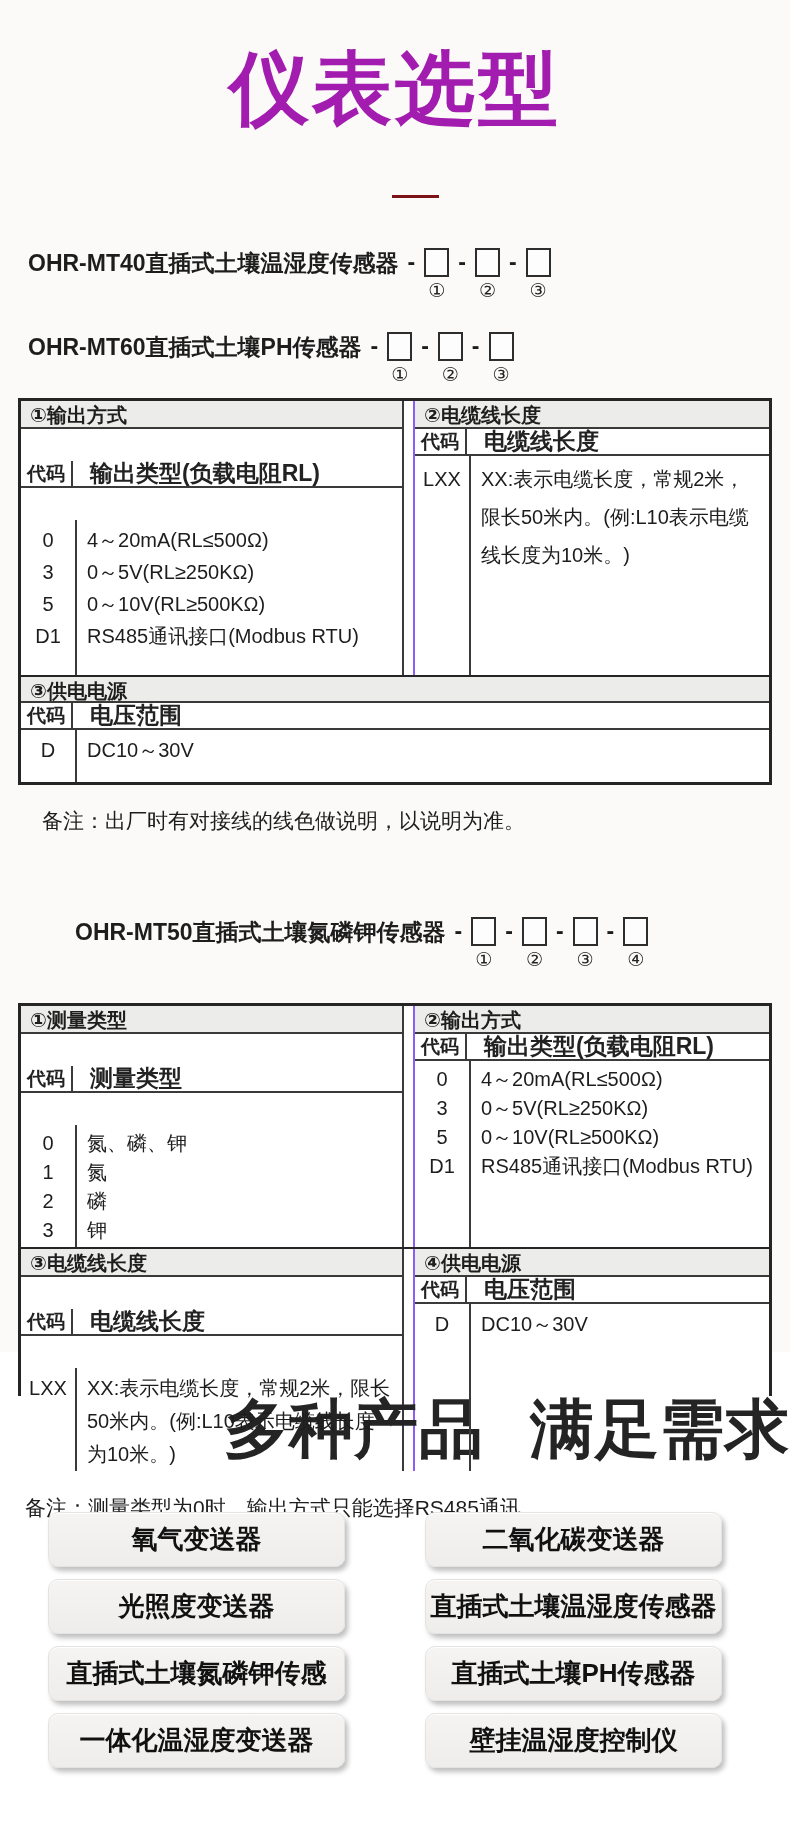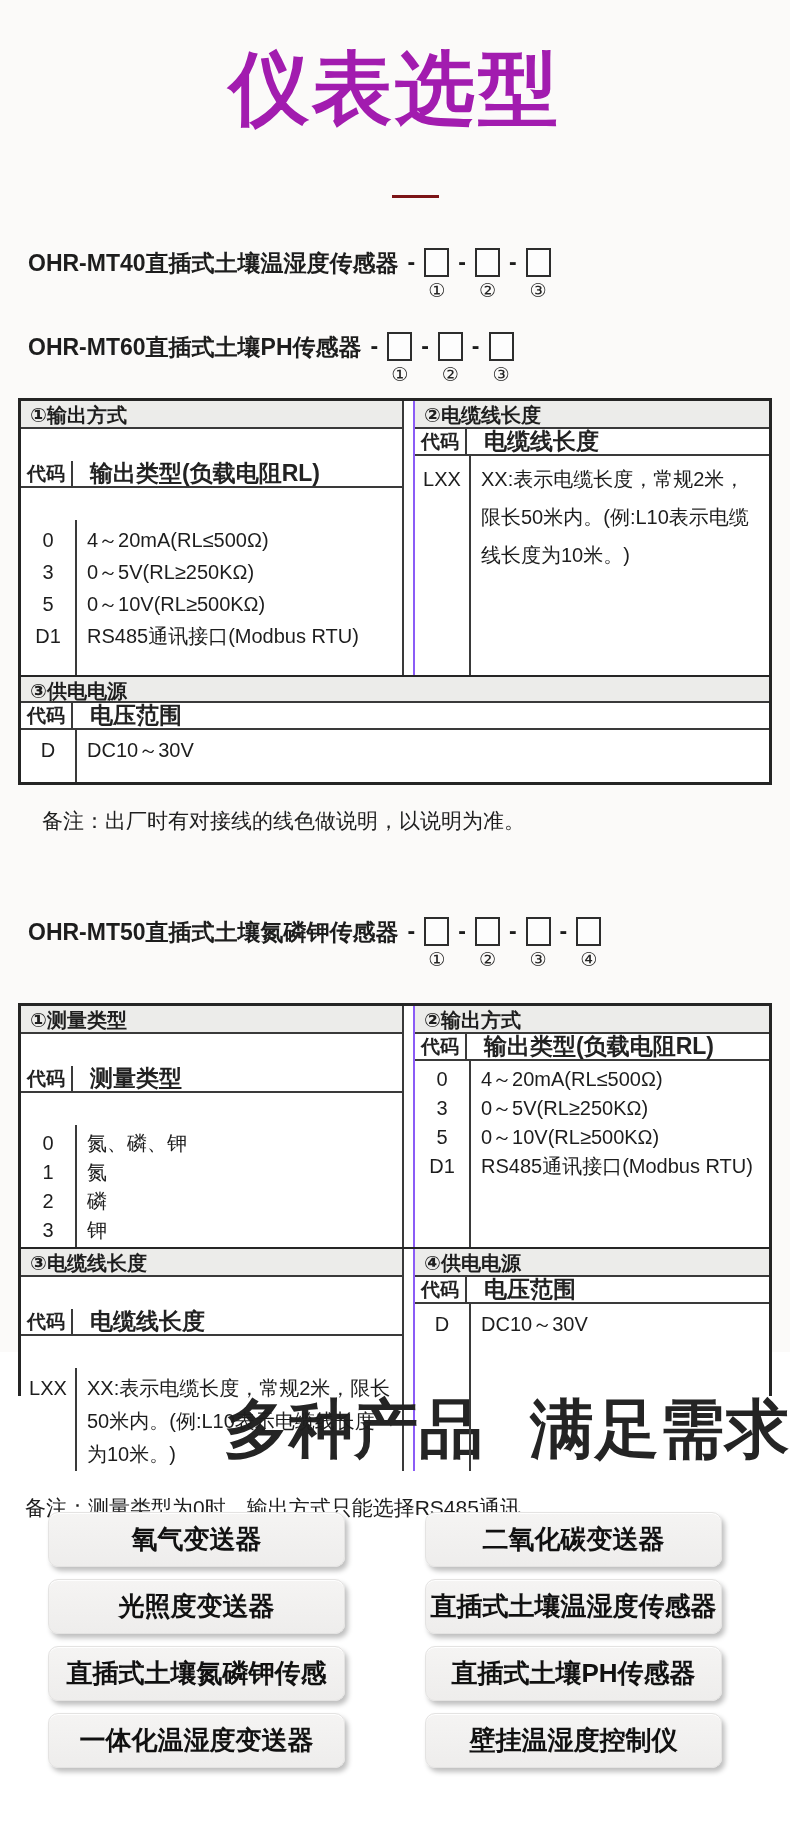--- a/index.html
+++ b/index.html
@@ -49,21 +49,21 @@
   .t1-body-power { min-height:52px; }
   .loose .code-cell, .loose .val-cell { line-height:38px; }
   .t2 .code-cell, .t2 .val-cell { line-height:29px; }
   .t2-body-main { min-height:122px; }
   .t2-body-bottom { min-height:73px; }
   .t2 .semiloose .code-cell, .t2 .semiloose .val-cell { line-height:33px; }
 
   .note { margin:22px 0 0 25px; font-size:21px; color:#1d1d1d; }
   .note.first { margin-top:22px;margin-left:42px; }
   .note.second { margin-top:20px; }
-  .models-gap { margin-top:82px; }
+  .models-gap { margin-top:82px;margin-left:47px; }
   .tbl-gap1 { margin-top:12px; }
   .tbl-gap2 { margin-top:32px; }
 
   
   .bottom-section { background:#ffffff; }
   .products-heading { margin-top:44px; display:flex; justify-content:flex-end; gap:46px;
                       font-size:64px; font-weight:900; color:#242424; line-height:1.06; letter-spacing:1px; }
   .products-grid { margin:48px 68px 0 48px; display:grid;
                    grid-template-columns:297px 297px; column-gap:80px; row-gap:12px; }
   .product-btn { height:55px; border-radius:10px; border:1px solid #e4e3e2;

